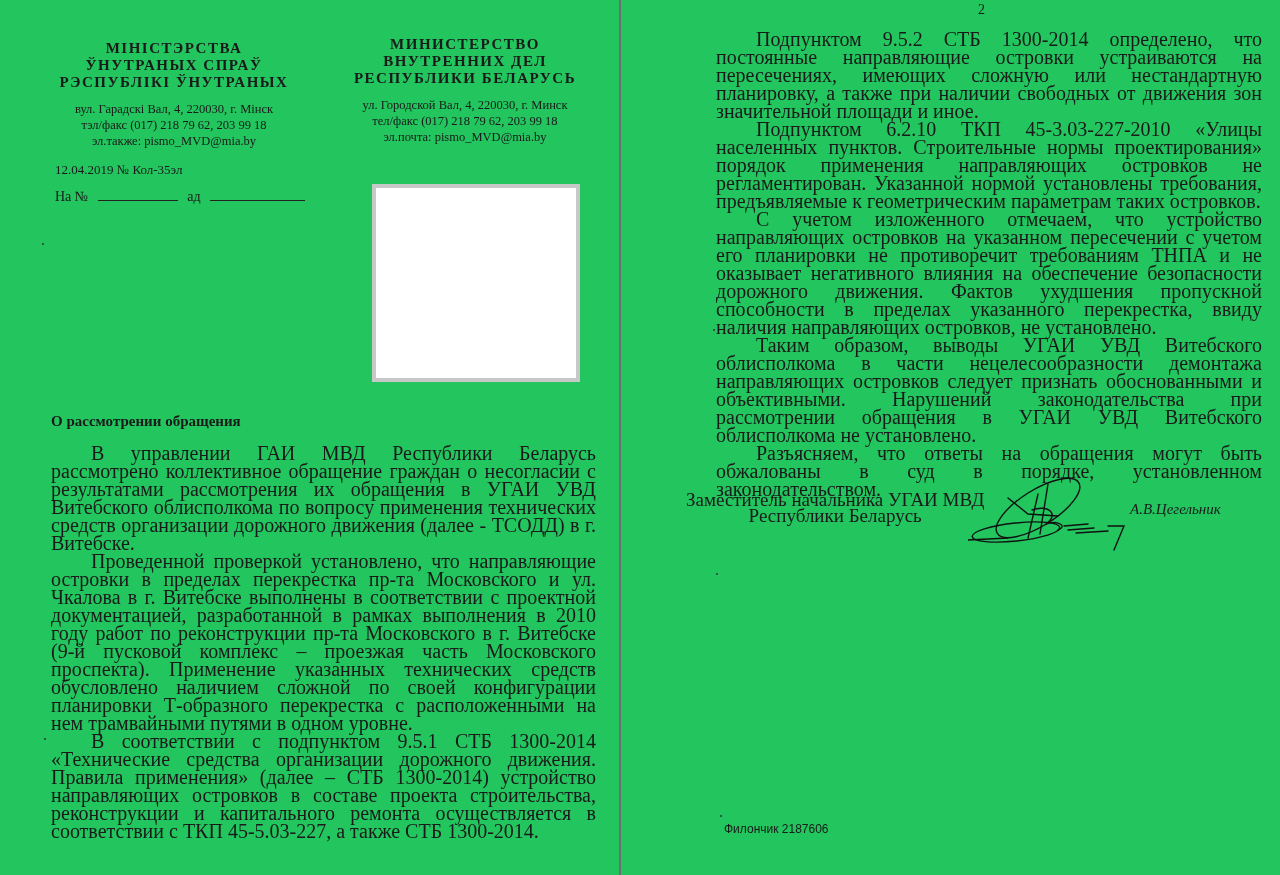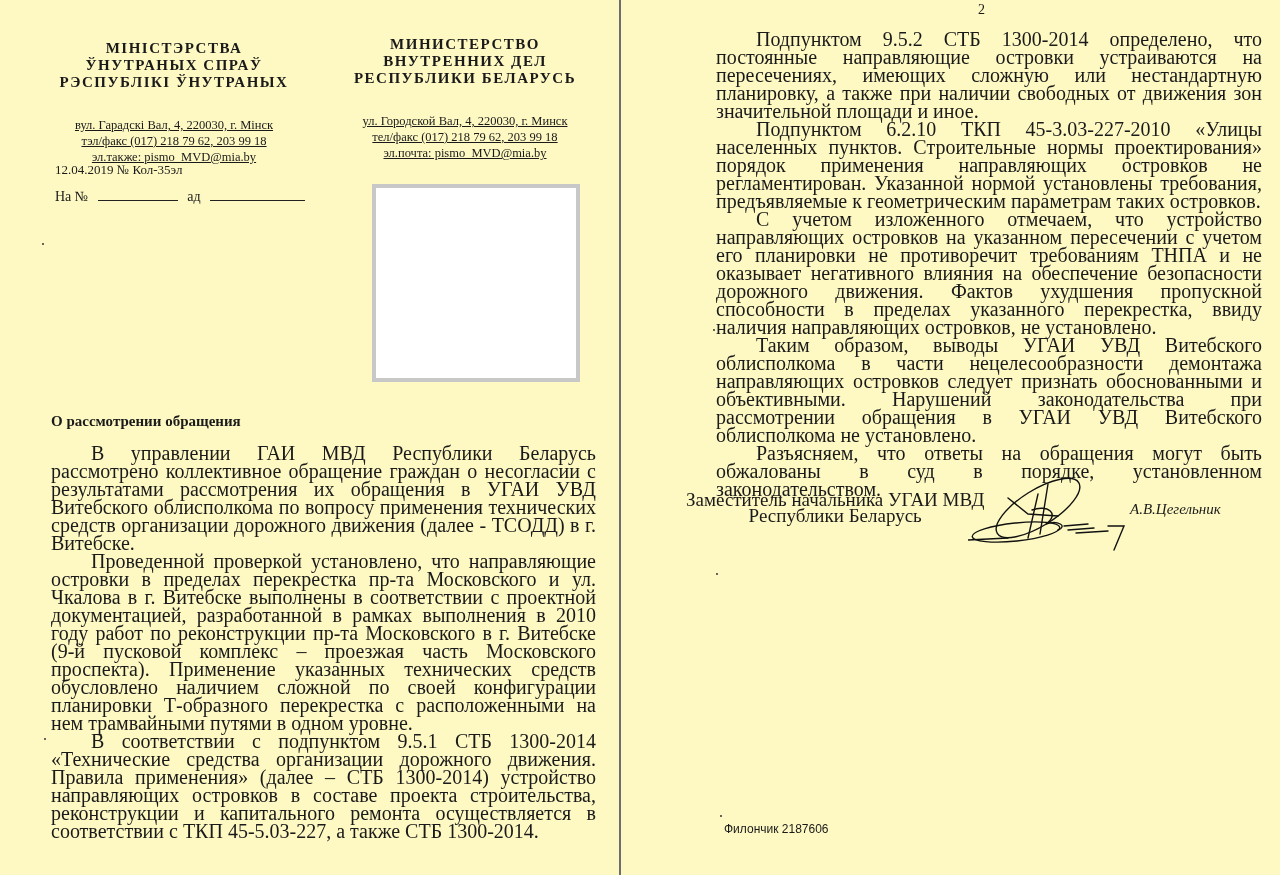--- a/index.html
+++ b/index.html
@@ -1,25 +1,25 @@
 <!DOCTYPE html>
 <html><head>
 <meta charset="utf-8">
 <style>
   html, body { margin:0; padding:0; background:#ffffff; }
   body { width:1280px; height:875px; position:relative; overflow:hidden;
          font-family:"Liberation Serif", serif; color:#1a1a1a; }
-  .page { position:absolute; top:0; height:875px; background:#fef9c3; }
+  .page { position:absolute; top:0; height:875px; background:#22c55e; }
   #page1 { left:0; width:619px; }
   #page2 { left:621px; width:659px; }
   .divider { position:absolute; left:619px; top:0; width:2px; height:875px; background:#6d6d6d; }
 
   .hdr { position:absolute; text-align:center; }
   .hdr .org { font-weight:bold; font-size:15px; letter-spacing:1.5px; line-height:17px; }
-  .hdr .addr { font-size:12.5px; line-height:16px; margin-top:26px;text-decoration:underline; }
+  .hdr .addr { font-size:12.5px; line-height:16px; margin-top:10px; }
   #hdr-by { left:48px; top:40px; width:252px; }
   #hdr-ru { left:338px; top:36px; width:254px; }
 
   .reg { position:absolute; left:55px; font-size:13px; }
   #regnum { top:162px; }
   #regref { top:188px; font-size:14px; }
   #regref .blank { display:inline-block; border-bottom:1px solid #222; height:12px; vertical-align:baseline; }
 
   .stamp { position:absolute; left:372px; top:184px; width:208px; height:198px;
            border:4px solid #c8c8c8; box-sizing:border-box; background:#fff; }

